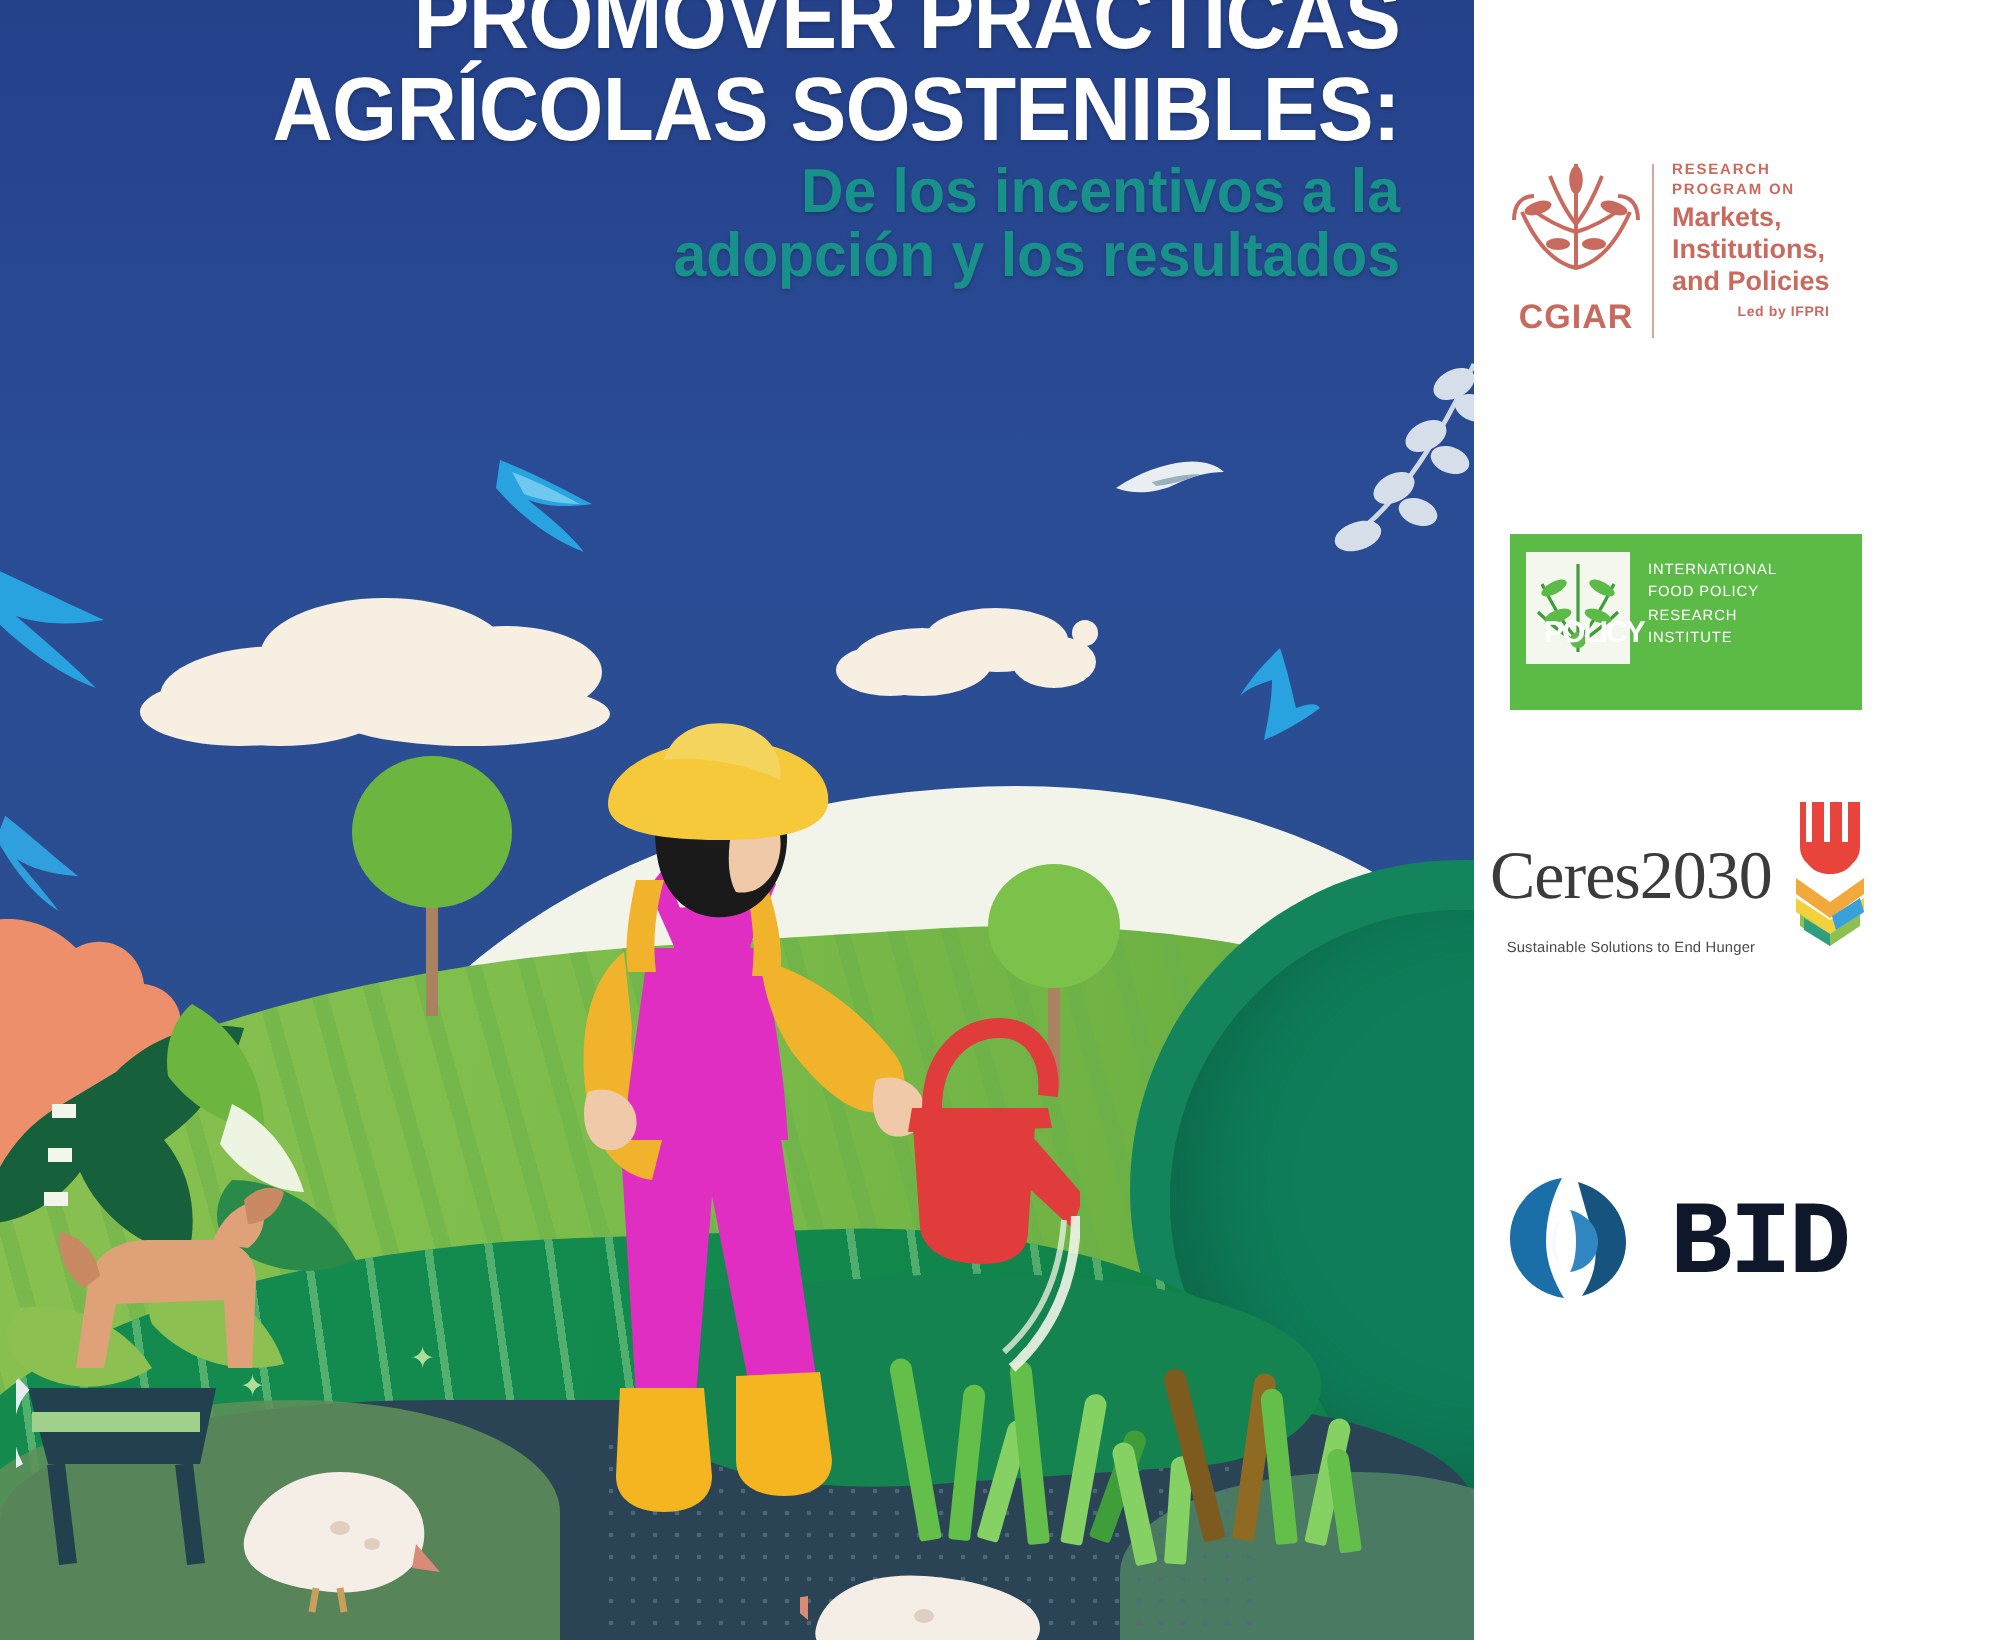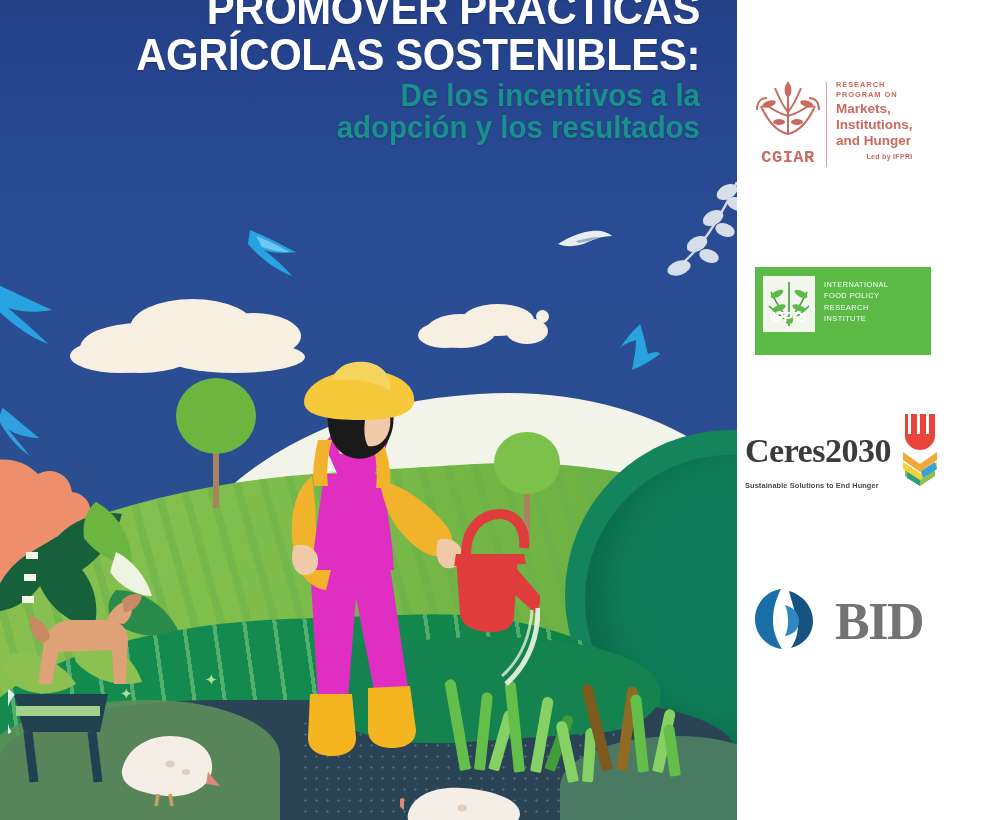--- a/index.html
+++ b/index.html
@@ -256,21 +256,21 @@
     background: #ffffff;
   }
   .logo-slot { position: absolute; }
 
   
   .cgiar { left: 15px; top: 80px; width: 240px; }
   .cgiar-row { display: flex; align-items: flex-start; }
   .cgiar-mark { width: 72px; text-align: center; color: #c96a5e; }
   .cgiar-word {
     font-size: 17px; font-weight: 700; letter-spacing: .5px;
-    color: #c96a5e; margin-top: 2px; font-family: Liberation Mono, monospace;
+    color: #c96a5e; margin-top: 2px; font-family: Liberation Sans, sans-serif;
   }
   .cgiar-divider { width: 1px; background: #d9a49c; align-self: stretch; margin: 2px 9px 0 2px; }
   .cgiar-text { color: #c96a5e; }
   .cgiar-kicker {
     font-size: 7.5px; font-weight: 700; letter-spacing: .9px;
     line-height: 1.28; text-transform: uppercase;
   }
   .cgiar-lines {
     font-size: 13.5px; font-weight: 700; line-height: 1.18; margin-top: 2px;
   }
@@ -288,37 +288,38 @@
   .ifpri-words {
     color: #ffffff; font-size: 7.4px; font-weight: 400; line-height: 1.55;
     letter-spacing: .45px; margin-left: 9px; padding-top: 3px; text-transform: uppercase;
   }
   .ifpri-mark {
     position: absolute; left: 9px; bottom: 7px;
     color: #ffffff; font-size: 15px; font-weight: 700; letter-spacing: -1px;
   }
 
   
-  .ceres { left: 8px; top: 432px; width: 250px; font-weight: bold; }
+  .ceres { left: 8px; top: 419px; width: 250px; }
   .ceres-row { display: flex; align-items: center; }
   .ceres-name {
     font-family: "Liberation Serif", serif;
     font-size: 34px; color: #3b3b3b; line-height: 1; letter-spacing: -0.5px;
   }
   .ceres-tag {
     font-size: 7.4px; color: #4a4a4a; letter-spacing: .1px; margin-top: 13px;
     font-family: "Liberation Sans", sans-serif;
+    text-align: center;
   }
   .ceres-icon { margin-left: 8px; margin-top: -22px; }
 
   
   .bid { left: 14px; top: 585px; display: flex; align-items: center; }
   .bid-word {
-    font-size: 52px; font-weight: 700; color: #737373; letter-spacing: -1.5px;
-    margin-left: 12px; line-height: 1; font-family: Liberation Serif, serif;
+    font-size: 52px; font-weight: 700; color: #0f172a; letter-spacing: -1.5px;
+    margin-left: 12px; line-height: 1; font-family: Liberation Mono, monospace;
   }
 </style>
 </head>
 <body>
 
 <div id="page">
 
   <div id="cover">
 
     <div class="sky"></div>
@@ -590,21 +591,21 @@
         </div>
         <div class="cgiar-divider"></div>
         <div class="cgiar-text">
           <div class="cgiar-kicker">
             <div>RESEARCH</div>
             <div>PROGRAM ON</div>
           </div>
           <div class="cgiar-lines">
             <div>Markets,</div>
             <div>Institutions,</div>
-            <div>and Hunger</div>
+            <div>and Policies</div>
           </div>
           <div class="cgiar-led">Led by IFPRI</div>
         </div>
       </div>
     </div>
 
     <div class="logo-slot ifpri">
       <div class="ifpri-inner">
         <div class="ifpri-glyph">
           <svg width="52" height="56" viewBox="0 0 52 56">
@@ -616,21 +617,21 @@
               <path d="M46 30 C40 36 32 42 26 46"></path>
             </g>
             <g fill="#5cba47">
               <ellipse cx="14" cy="18" rx="7" ry="3" transform="rotate(-28 14 18)"></ellipse>
               <ellipse cx="38" cy="18" rx="7" ry="3" transform="rotate(28 38 18)"></ellipse>
               <ellipse cx="16" cy="32" rx="7" ry="3" transform="rotate(-20 16 32)"></ellipse>
               <ellipse cx="36" cy="32" rx="7" ry="3" transform="rotate(20 36 32)"></ellipse>
               <circle cx="26" cy="44" r="4"></circle>
             </g>
           </svg>
-          <div class="ifpri-mark">IFPRI</div>
+          <div class="ifpri-mark">POLICY</div>
         </div>
         <div class="ifpri-words">
           <div>INTERNATIONAL</div>
           <div>FOOD POLICY</div>
           <div>RESEARCH</div>
           <div>INSTITUTE</div>
         </div>
       </div>
     </div>
 

